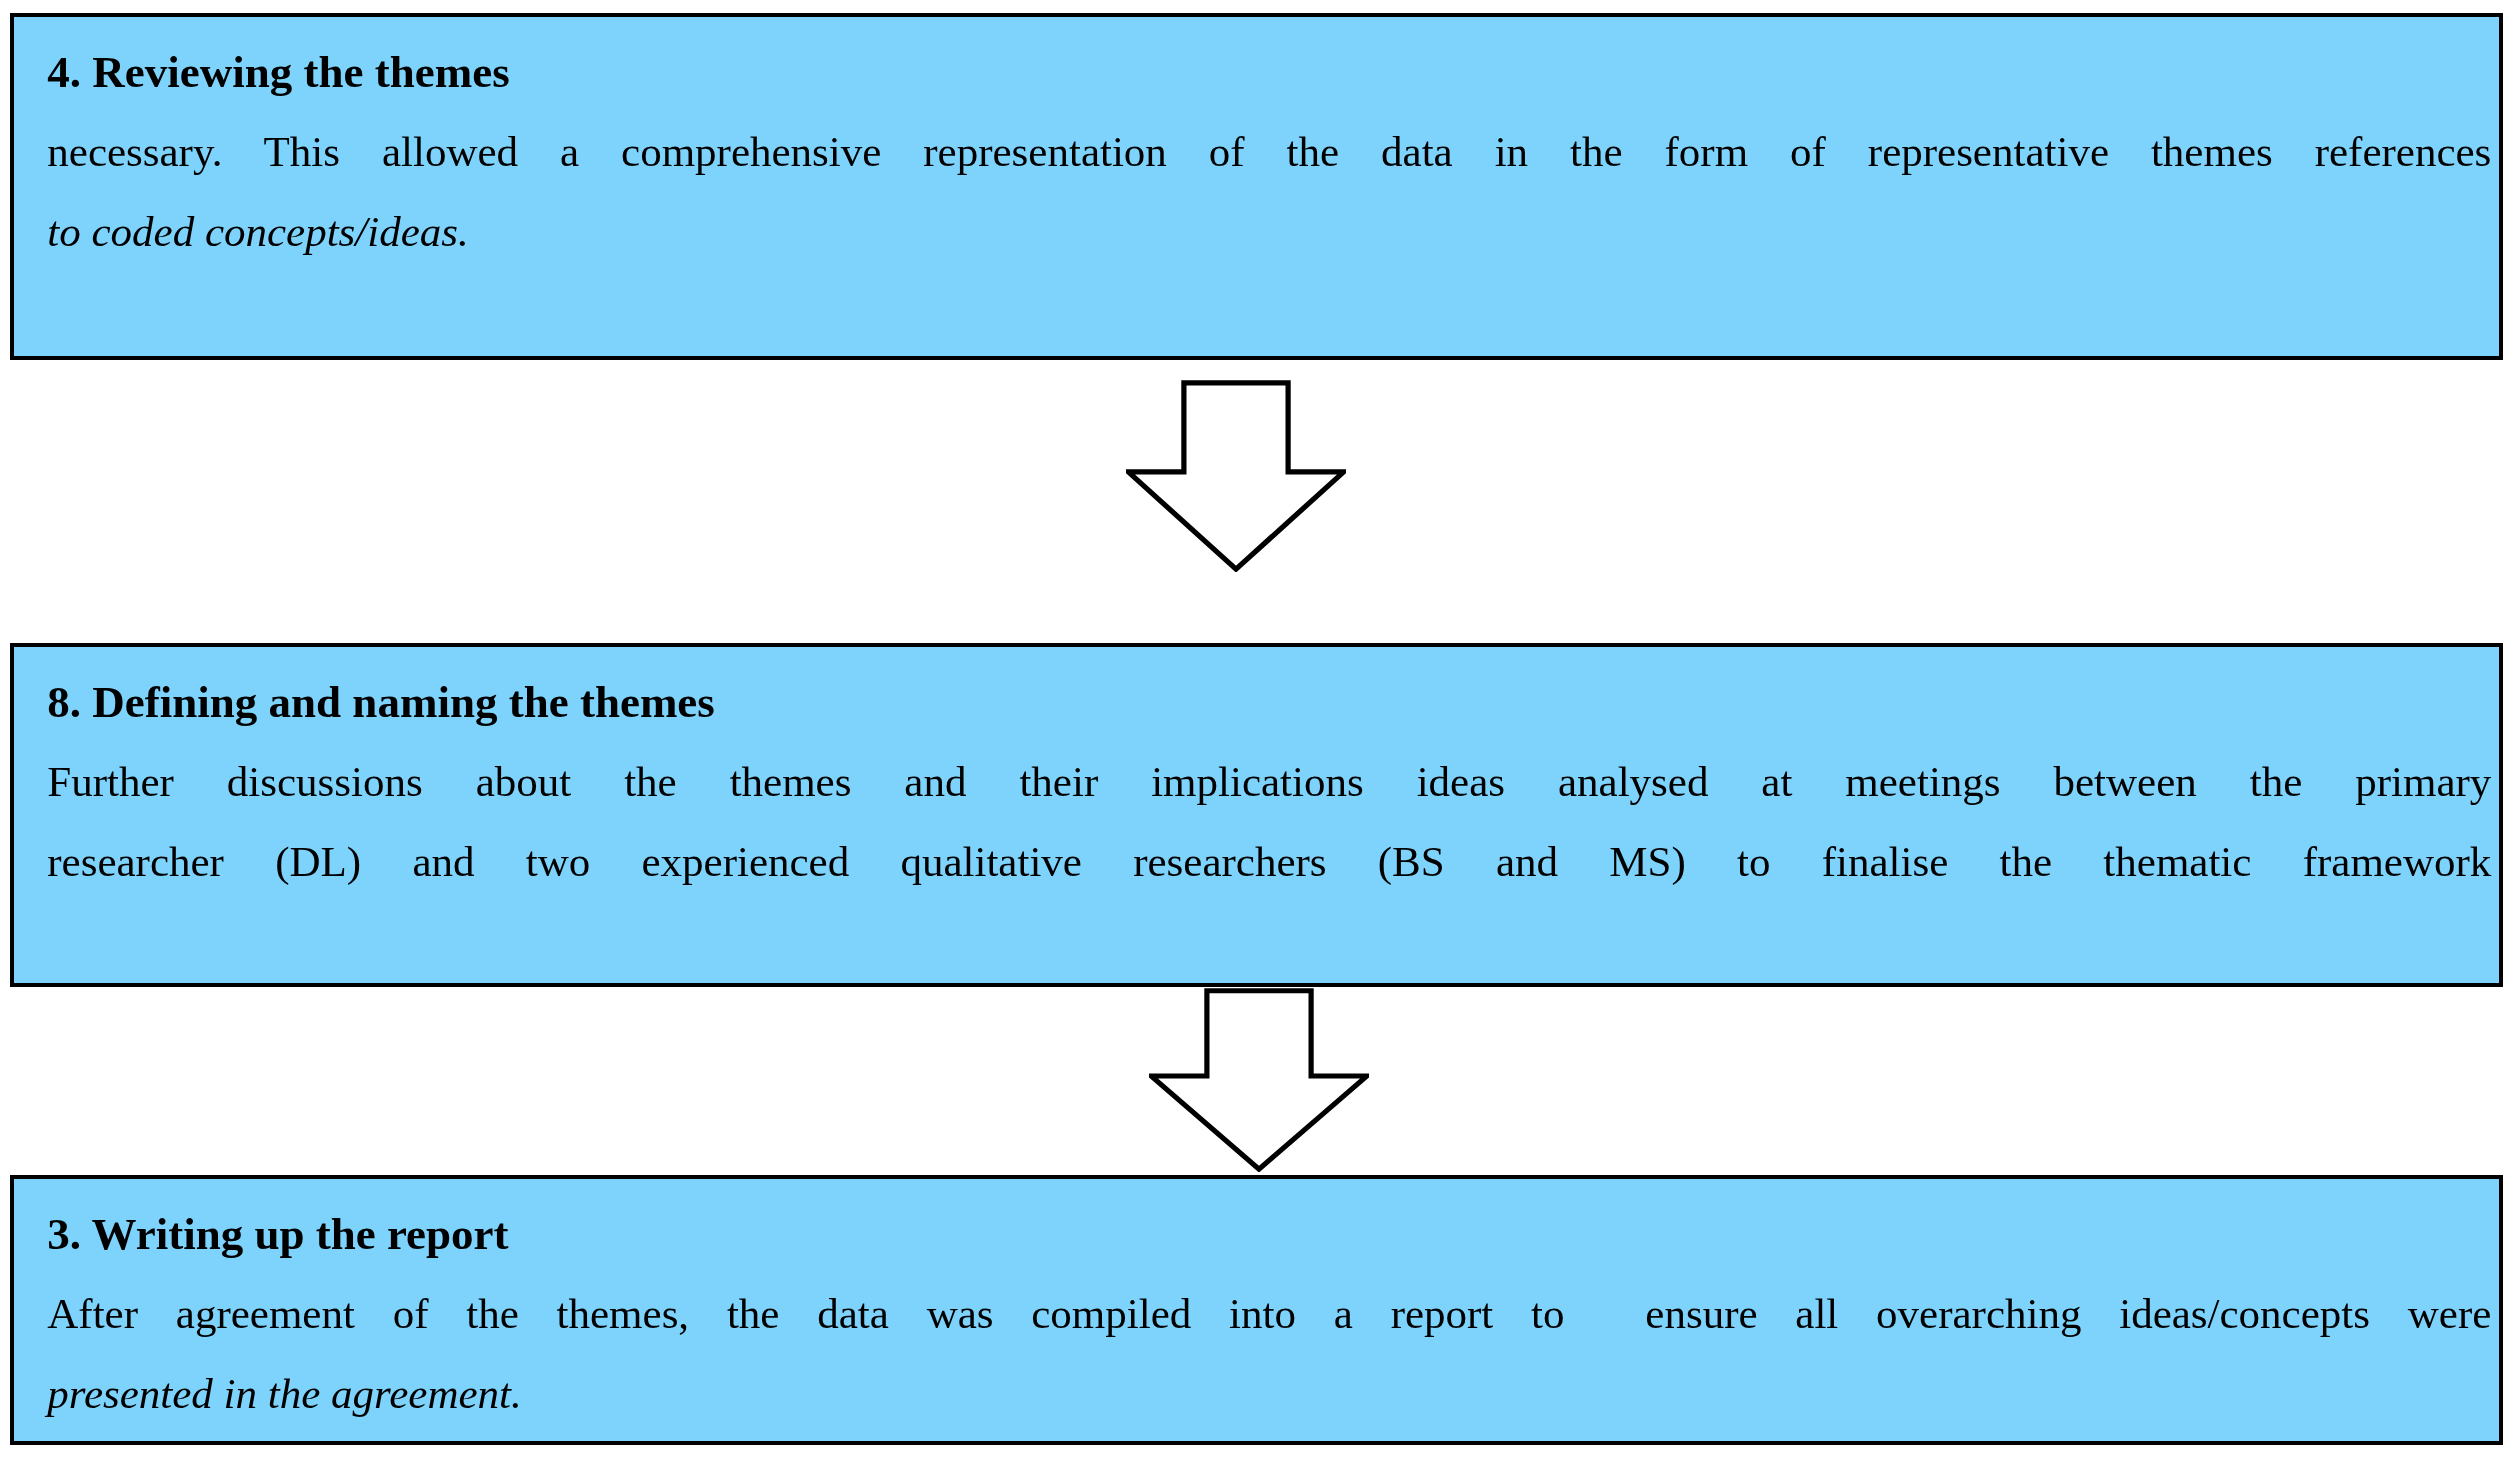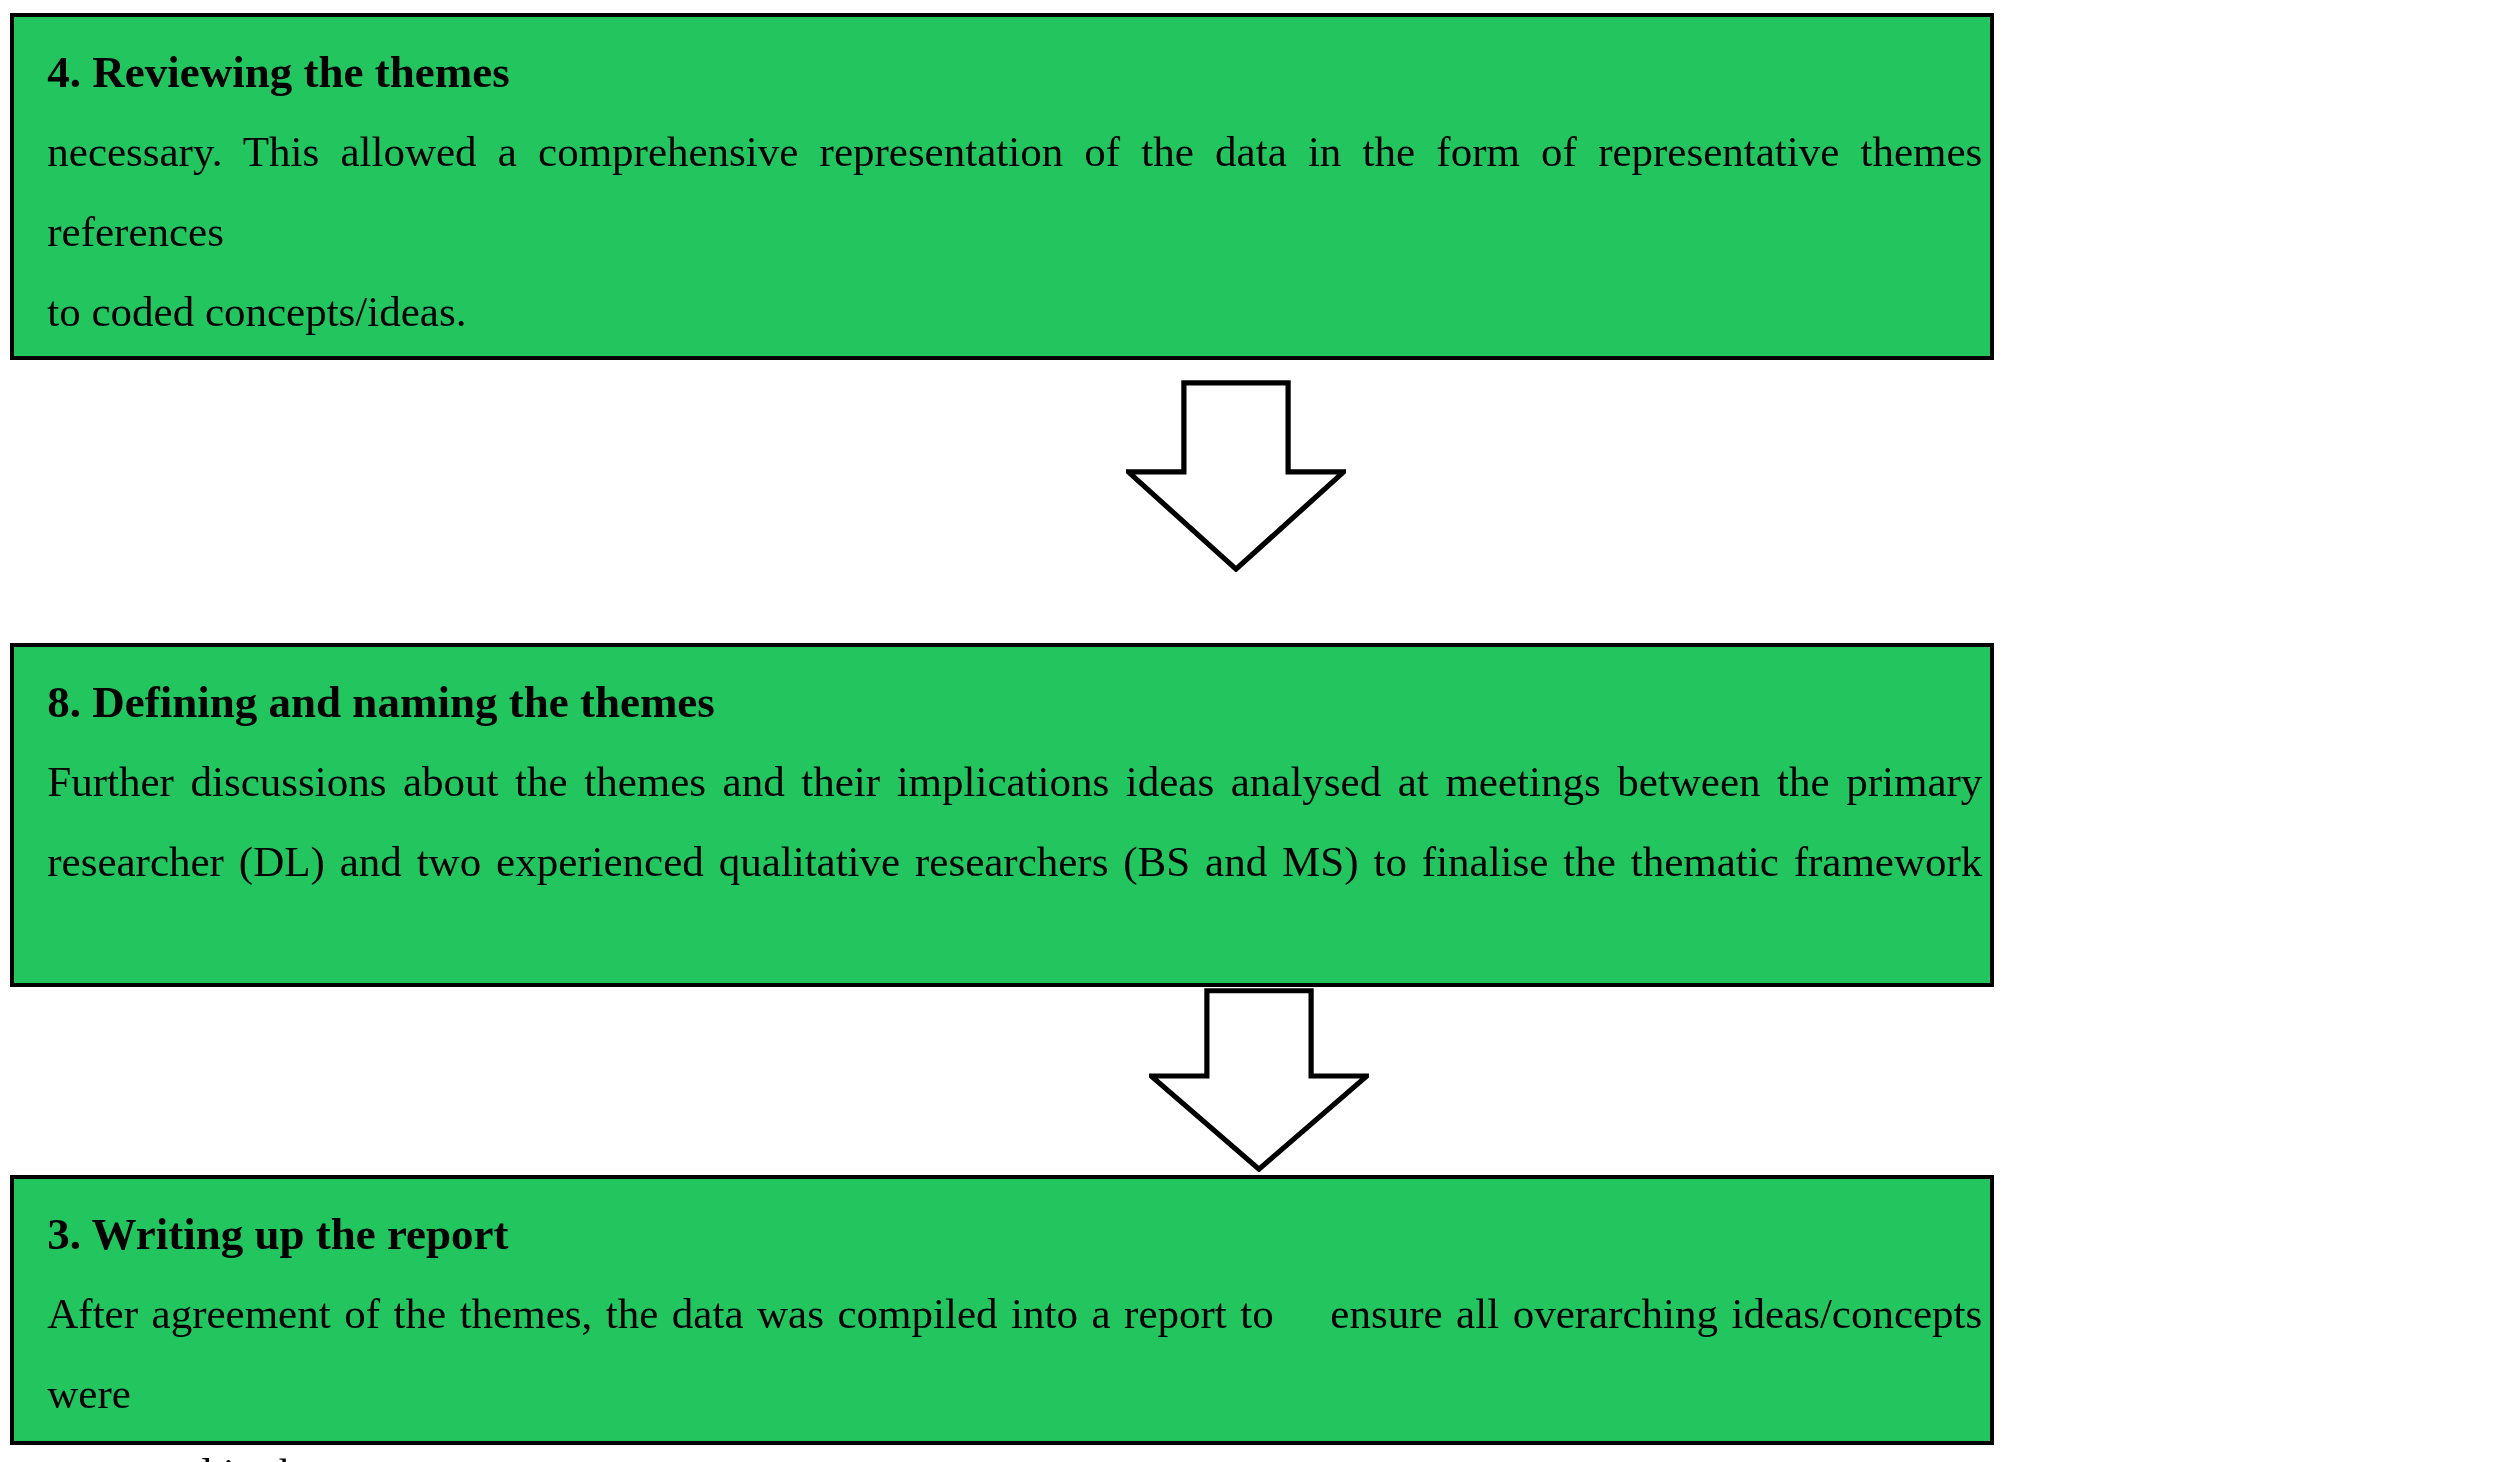--- a/index.html
+++ b/index.html
@@ -9,23 +9,23 @@
     width: 2512px;
     height: 1462px;
     background: #ffffff;
     color: #000000;
     font-family: "Liberation Serif", "DejaVu Serif", serif;
     overflow: hidden;
   }
   .step-box {
     position: absolute;
     left: 10.3px;
-    width: 1984px;
+    width: 2493px;
     border: 4px solid #000000;
-    background: #22c55e;
+    background: #7dd3fc;
     padding: 15px 8px 0 33px;
   }
   #box-step-4 { top: 13px;   height: 347px; }
   #box-step-5 { top: 643px; height: 344px; }
   #box-step-6 { top: 1175px; height: 270px; }
   .step-title {
     font-weight: bold;
     font-size: 45px;
     line-height: 80px;
     text-align: left;
@@ -33,20 +33,21 @@
   }
   .step-line {
     font-size: 43px;
     line-height: 80px;
     text-align: justify;
     text-align-last: justify;
   }
   .step-line.last-line {
     text-align: left;
     text-align-last: left;
+    font-style: italic;
   }
   .down-arrow {
     position: absolute;
     display: block;
   }
   #arrow-1 { left: 1126px; top: 380px;  width: 220px; height: 192px; }
   #arrow-2 { left: 1149px; top: 988px; width: 220px; height: 184px; }
 </style>
 </head>
 <body>

